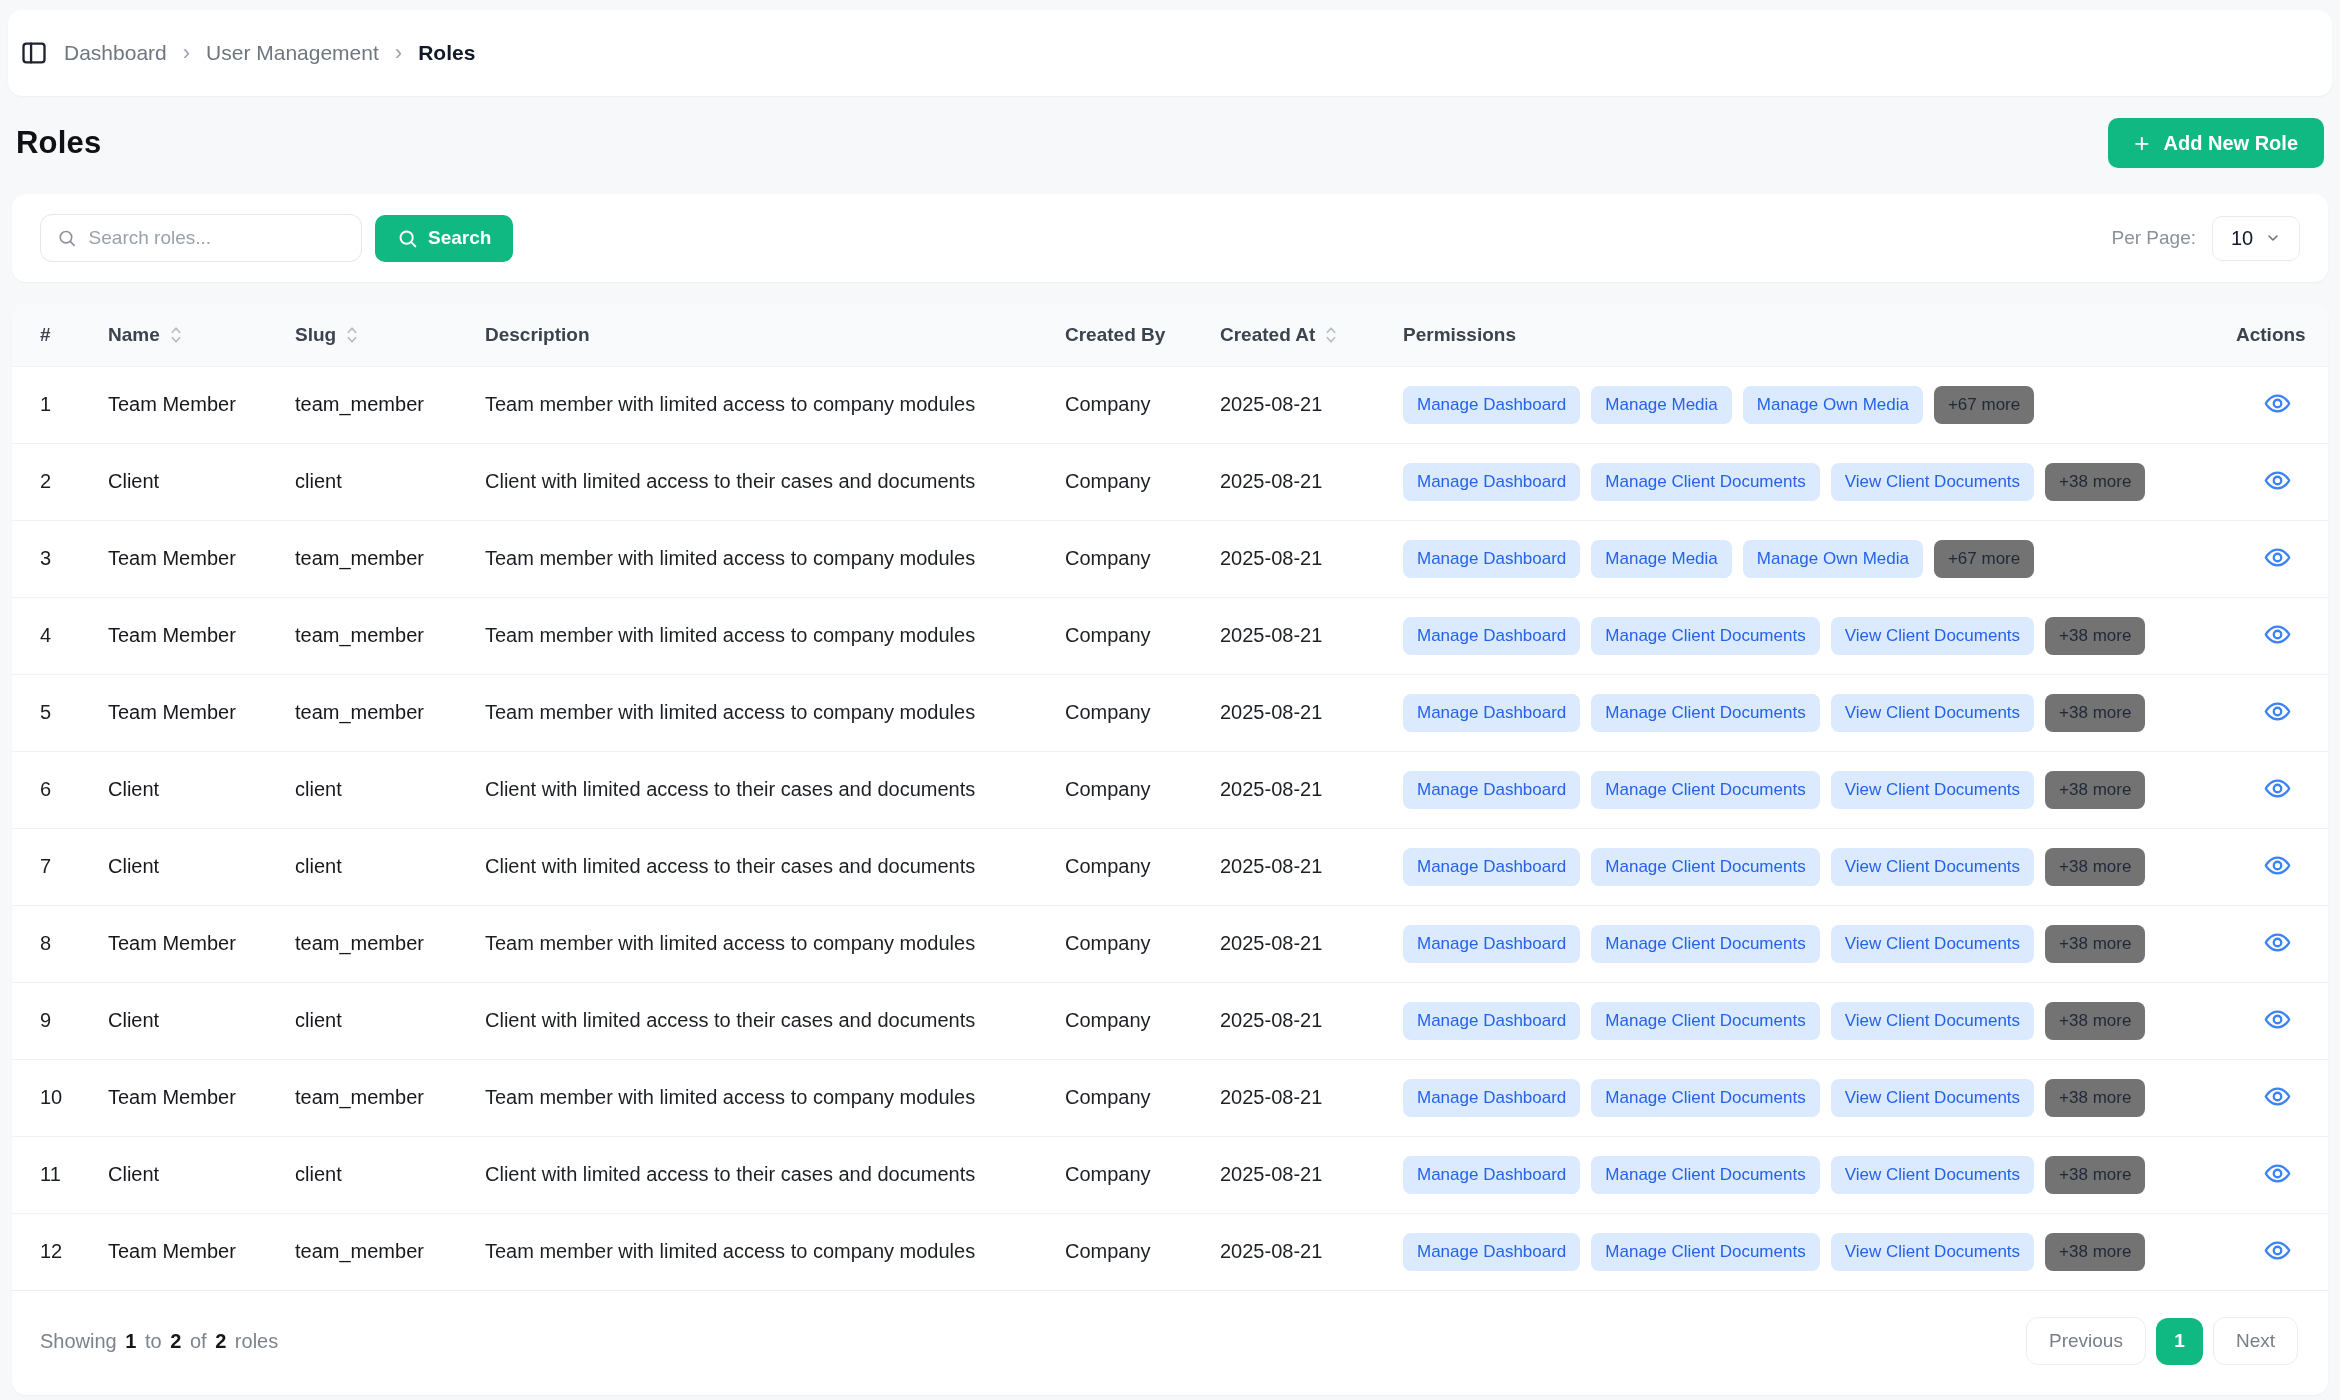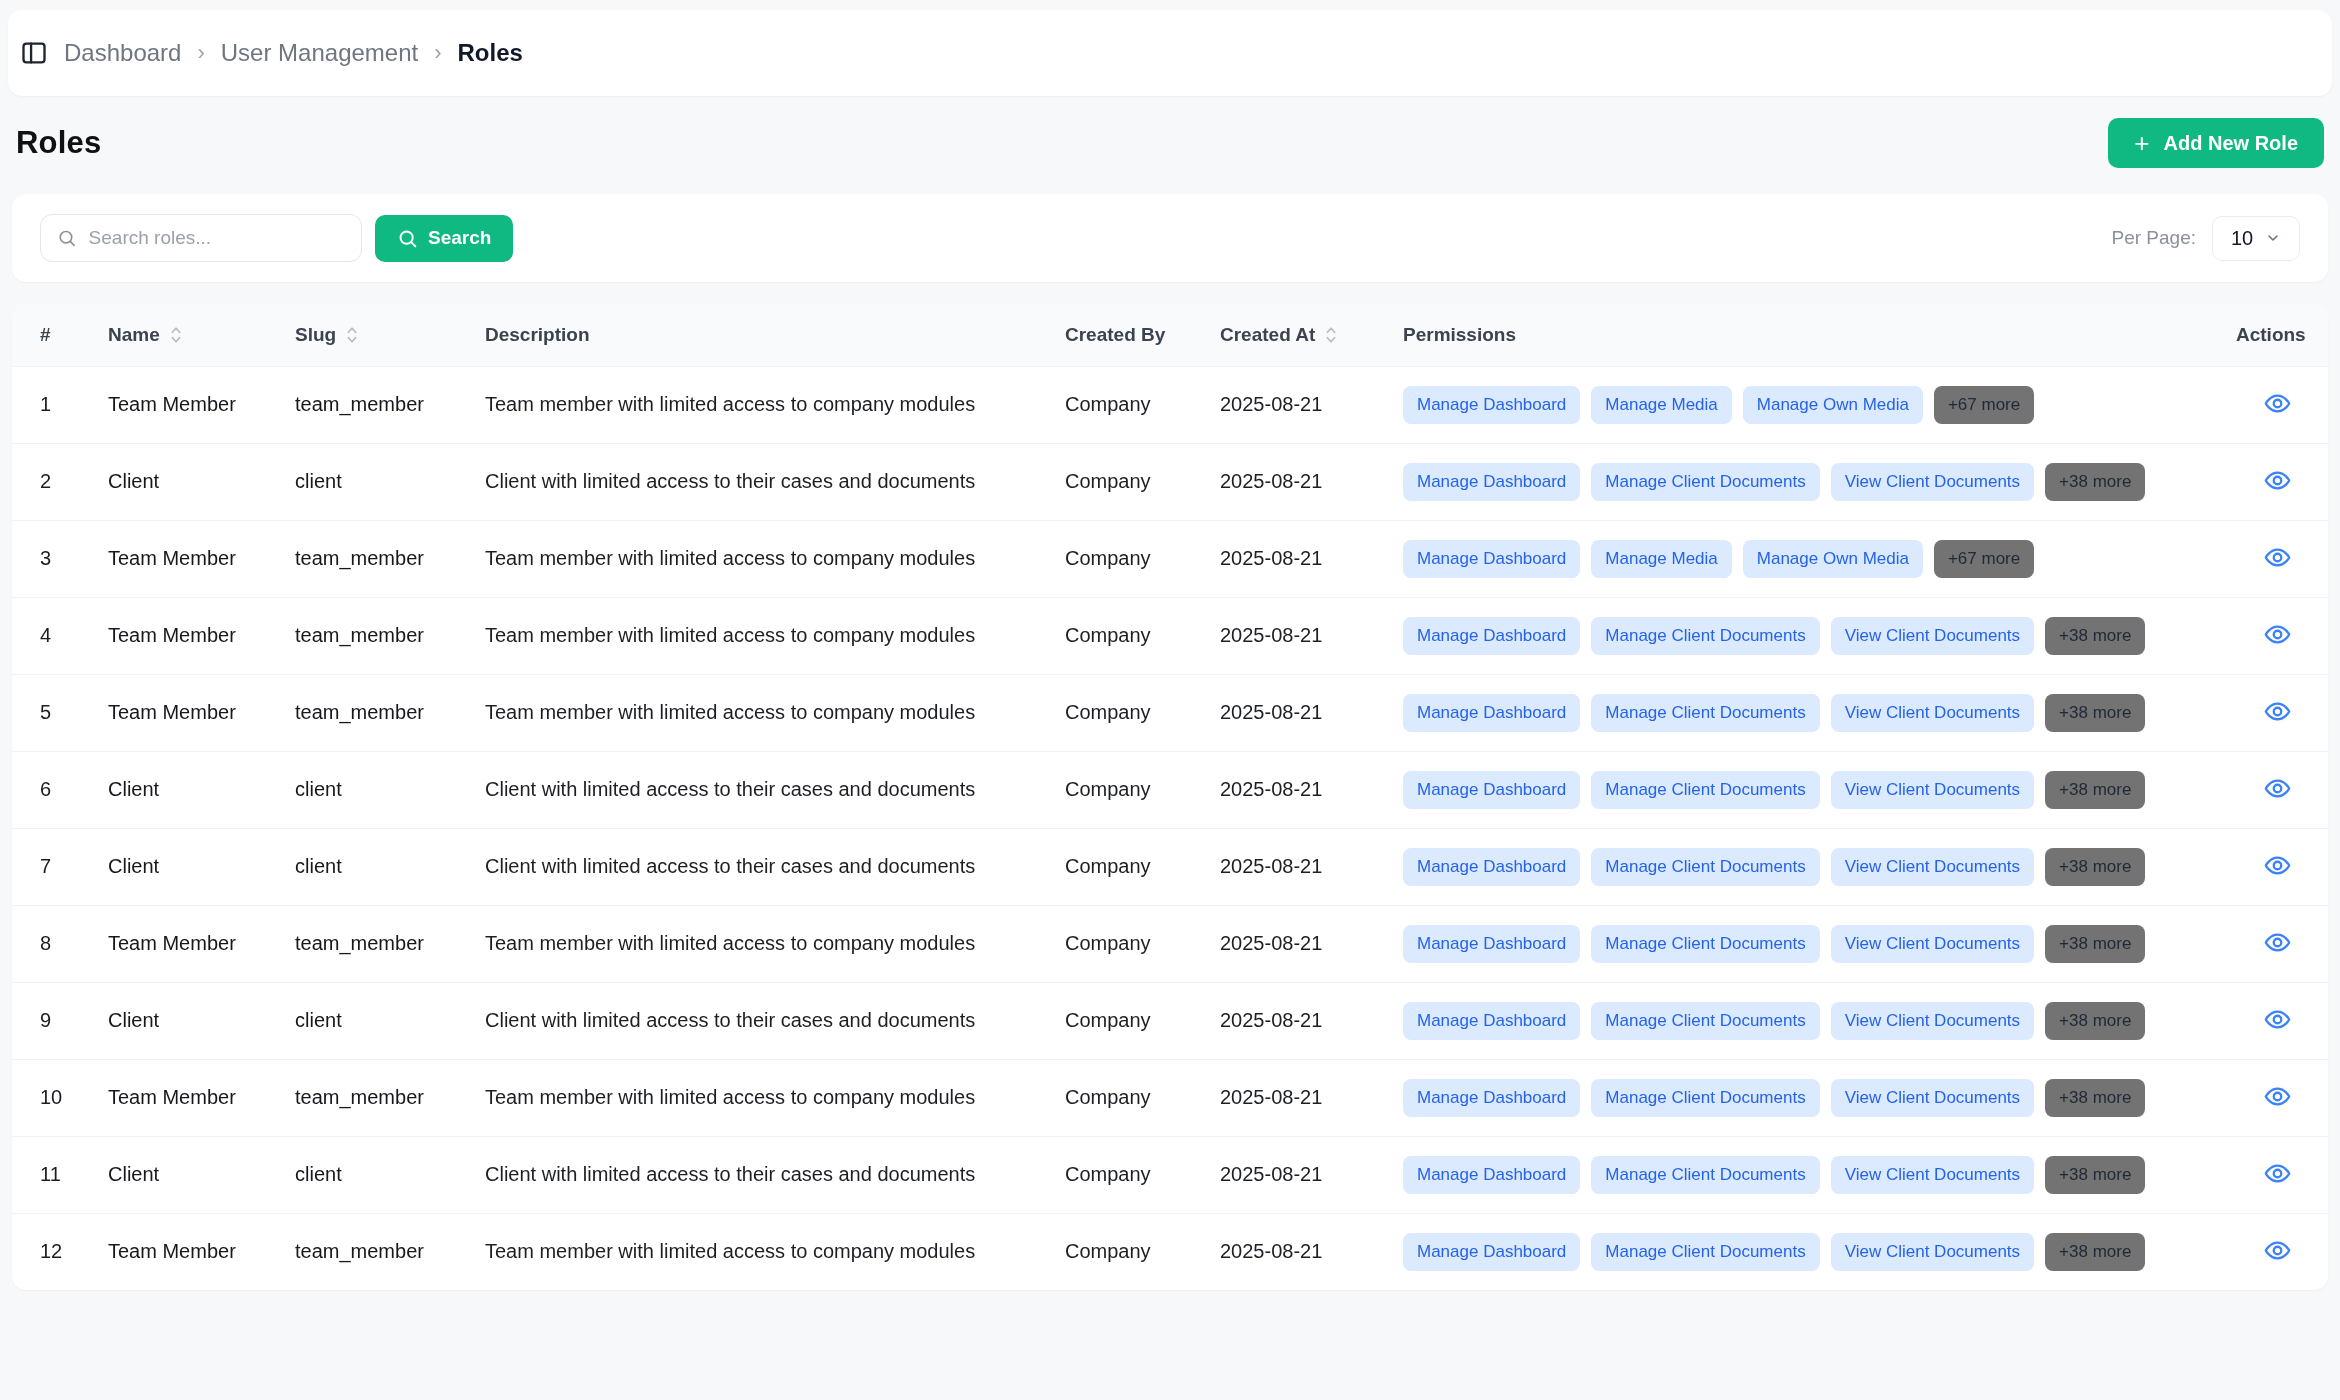--- a/index.html
+++ b/index.html
@@ -5,21 +5,21 @@
   * { margin:0; padding:0; box-sizing:border-box; }
   html,body { width:2340px; height:1400px; overflow:hidden; }
   body { background:#f7f8f9; font-family:"Liberation Sans", sans-serif; color:#16181d; }
 
   
   .topbar { margin:10px 8px 0; height:86px; background:#fff; border-radius:14px;
             display:flex; align-items:center; justify-content:space-between;
             padding:0 30px 0 12px; box-shadow:0 1px 2px rgba(16,24,40,.04); }
   .crumbs { display:flex; align-items:center; gap:14px; }
   .panel-icon { width:30px; height:30px; display:flex; align-items:center; cursor:pointer; }
-  .crumb { font-size:24px; color:#6f7680; cursor:pointer; }
+  .crumb { font-size:21px; color:#6f7680; cursor:pointer; }
   .crumb.current { color:#111827; font-weight:600; cursor:default; }
   .crumb-sep { color:#9ca3af; font-size:22px; padding:0 2px; }
   .top-right { display:flex; align-items:center; gap:16px; }
   .lang { display:flex; align-items:center; gap:10px; cursor:pointer; margin-right:40px; }
   .lang-label { font-size:21px; color:#111827; }
   .flag { width:28px; height:19px; border-radius:3px; overflow:hidden; display:inline-block; }
   .company-label { font-size:21px; font-weight:600; color:#111827; }
   .avatar { width:46px; height:46px; border-radius:50%; background:#f2f3f5;
             display:flex; align-items:center; justify-content:center;
             font-size:20px; font-weight:600; color:#111827; cursor:pointer; }
@@ -483,13 +483,29 @@
         <svg width="29" height="29" viewBox="0 0 24 24" fill="none" stroke="#3b82f6" stroke-width="1.9" stroke-linecap="round" stroke-linejoin="round">
           <path d="M2.3 12s3.4-6.5 9.7-6.5S21.7 12 21.7 12s-3.4 6.5-9.7 6.5S2.3 12 2.3 12z"></path>
           <circle cx="12" cy="12" r="3.1"></circle>
         </svg>
       </button>
     </td>
   </tr>
 </tbody>
   </table>
 
+  <div class="tfooter">
+    <div class="summary">
+      <span>Showing</span>
+      <b>1</b>
+      <span>to</span>
+      <b>2</b>
+      <span>of</span>
+      <b>2</b>
+      <span>roles</span>
+    </div>
+    <div class="pagination">
+      <button class="pg-btn">Previous</button>
+      <div class="pg-current">1</div>
+      <button class="pg-btn">Next</button>
+    </div>
+  </div>
 </div>
 
 </body></html>

